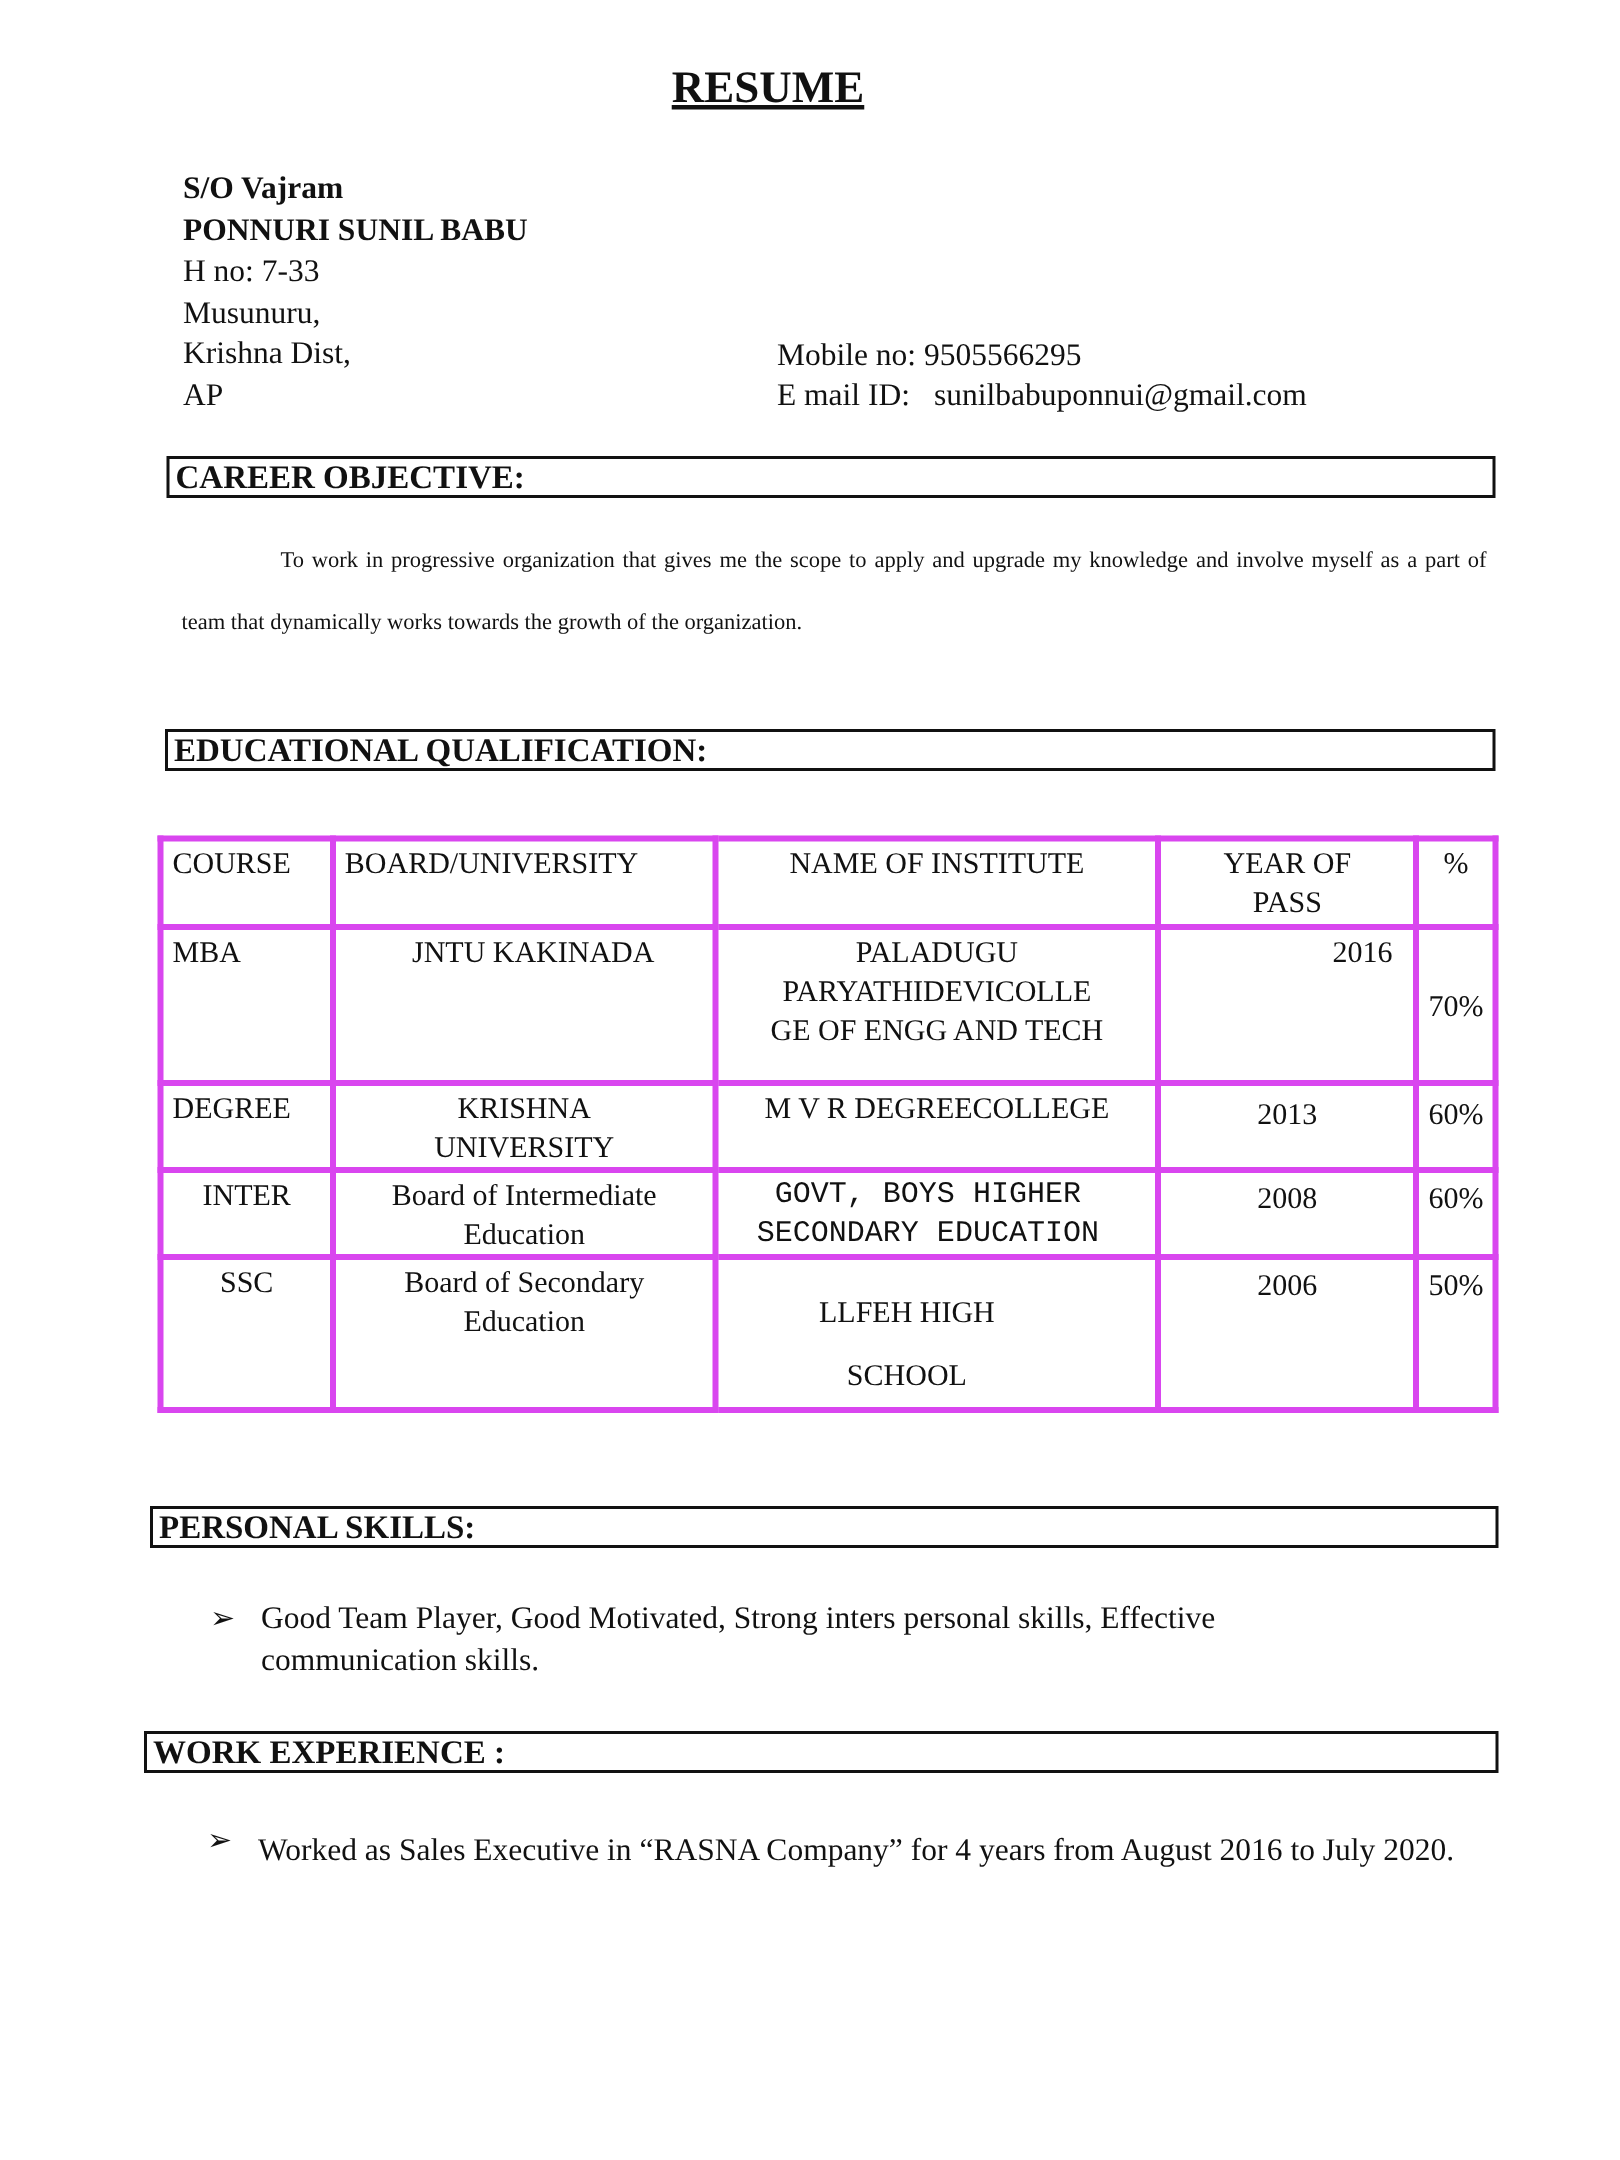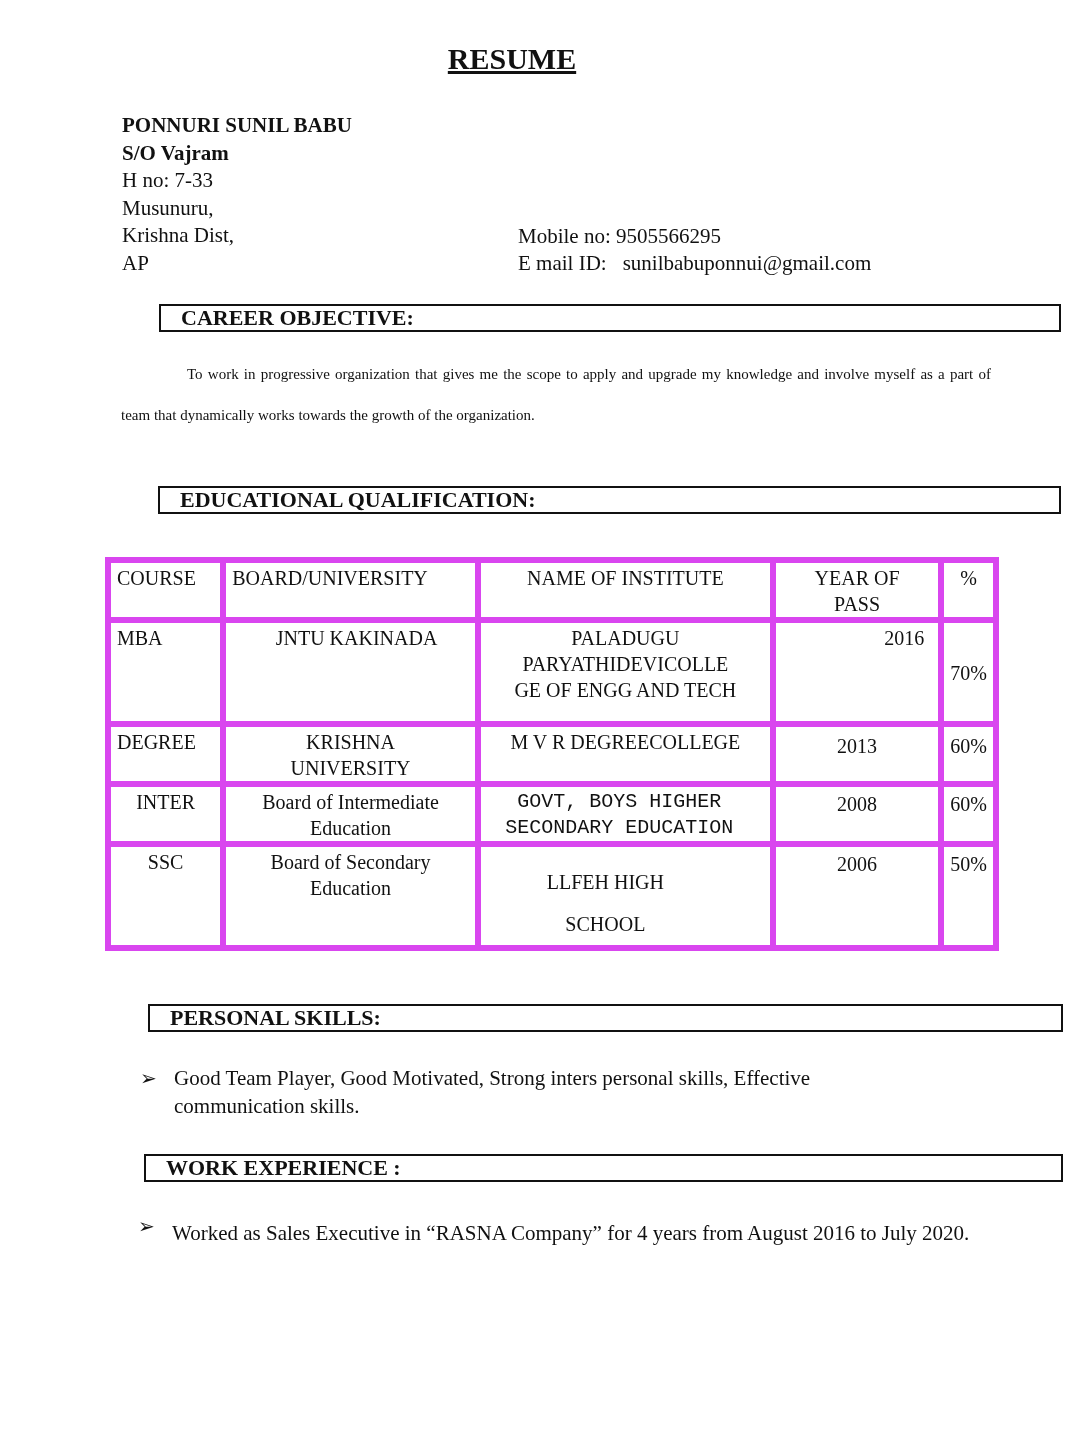--- a/index.html
+++ b/index.html
@@ -4,37 +4,37 @@
 <style>
   html, body { margin: 0; padding: 0; background: #ffffff; }
   body { width: 1080px; height: 1440px; position: relative; overflow: hidden;
          font-family: "Liberation Serif", "DejaVu Serif", serif; color: #111; }
   .abs { position: absolute; }
   .title { left: 0; width: 1024px; top: 42px; text-align: center; font-size: 30px; font-weight: bold; text-decoration: underline; }
   .addr { left: 122px; top: 112px; font-size: 21px; line-height: 27.5px; }
   .addr .b { font-weight: bold; }
   .contact { left: 518px; top: 223px; font-size: 21px; line-height: 27px; }
   .contact .gap { display: inline-block; width: 16px; }
-  .sec { border: 2px solid #111; height: 24px; font-weight: bold; font-size: 22px; line-height: 24px; padding-left: 20px; box-sizing: content-box; margin-left: 48px; }
+  .sec { border: 2px solid #111; height: 24px; font-weight: bold; font-size: 22px; line-height: 24px; padding-left: 4px; box-sizing: content-box; }
   .para { font-size: 15px; line-height: 41px; }
   table.edu { position: absolute; left: 105px; top: 557px; width: 894px; border-collapse: collapse; font-size: 20px; }
-  table.edu td { border: 6px solid #d946ef; vertical-align: top; padding: 2px 6px 0 6px; line-height: 26px; }
+  table.edu td { border: 4px solid #d946ef; vertical-align: top; padding: 2px 6px 0 6px; line-height: 26px; }
   .c { text-align: center; }
   .r { text-align: right; }
   .bullet { font-size: 21px; line-height: 28px; }
   .arrow { position: absolute; font-size: 20px; }
 </style>
 </head>
 <body>
 
 <div class="abs title">RESUME</div>
 
 <div class="abs addr">
+  <div class="b">S/O Vajram</div>
   <div class="b">PONNURI SUNIL BABU</div>
-  <div class="b">S/O Vajram</div>
   <div>H no: 7-33</div>
   <div>Musunuru,</div>
   <div>Krishna Dist,</div>
   <div>AP</div>
 </div>
 
 <div class="abs contact">
   <div><span>Mobile no:</span> <span>9505566295</span></div>
   <div><span>E mail ID:</span><span class="gap"></span><span>sunilbabuponnui@gmail.com</span></div>
 </div>

